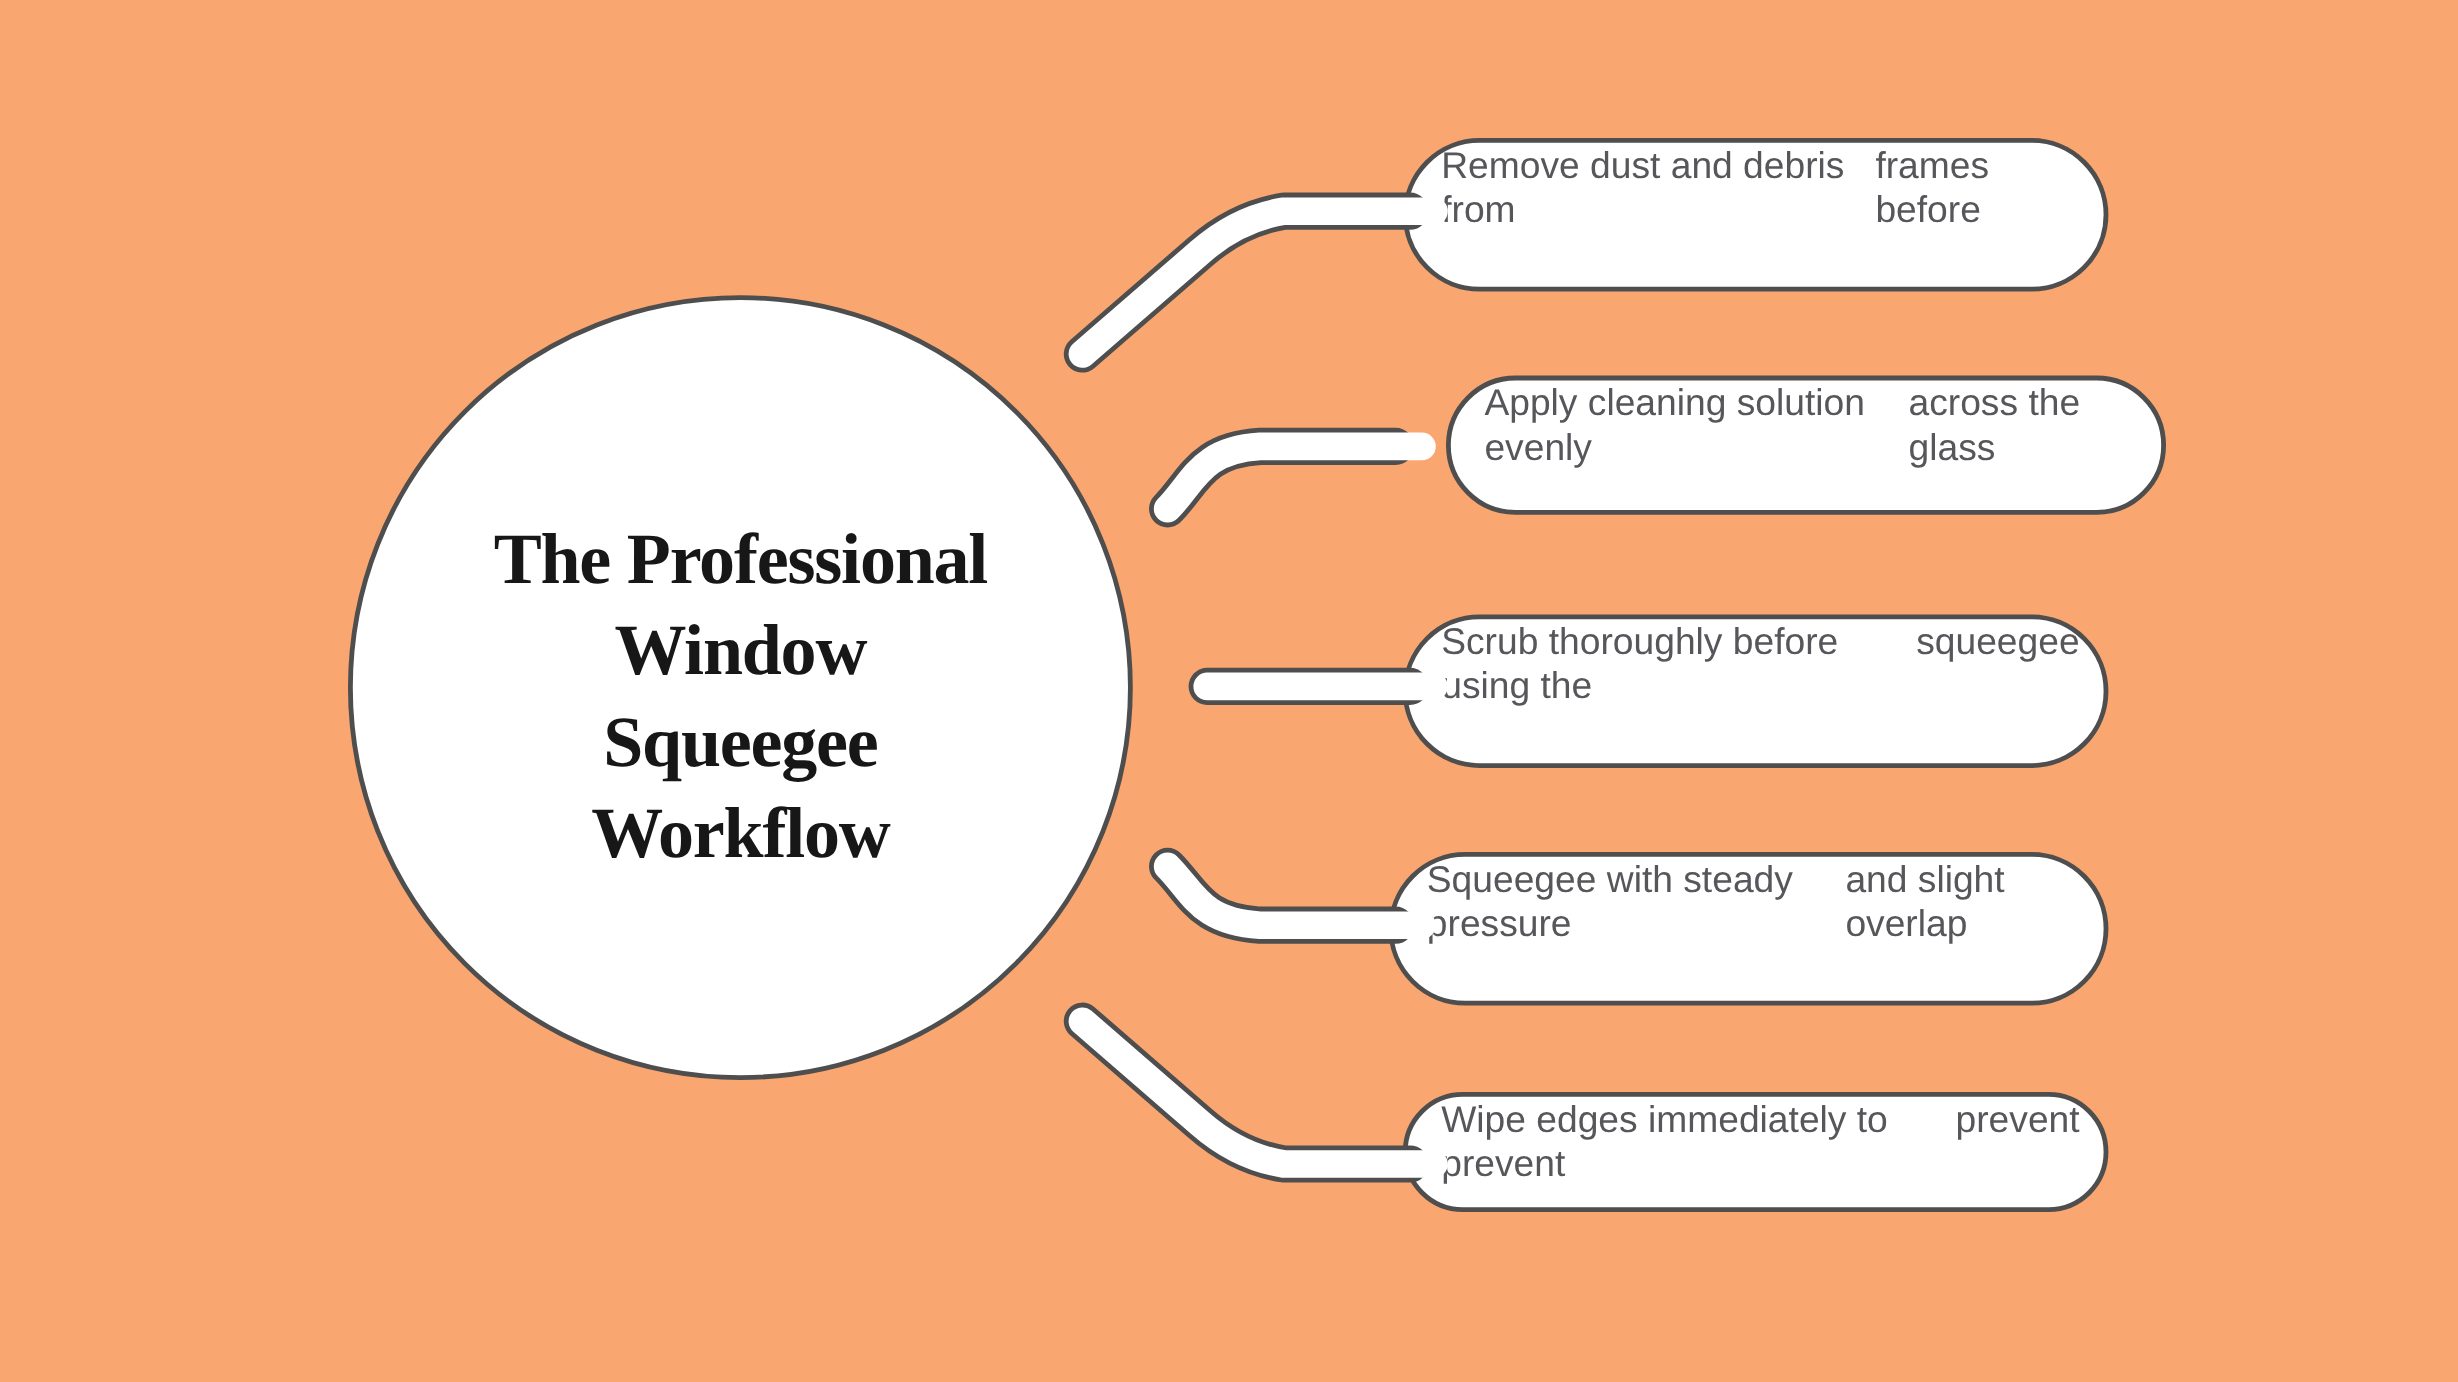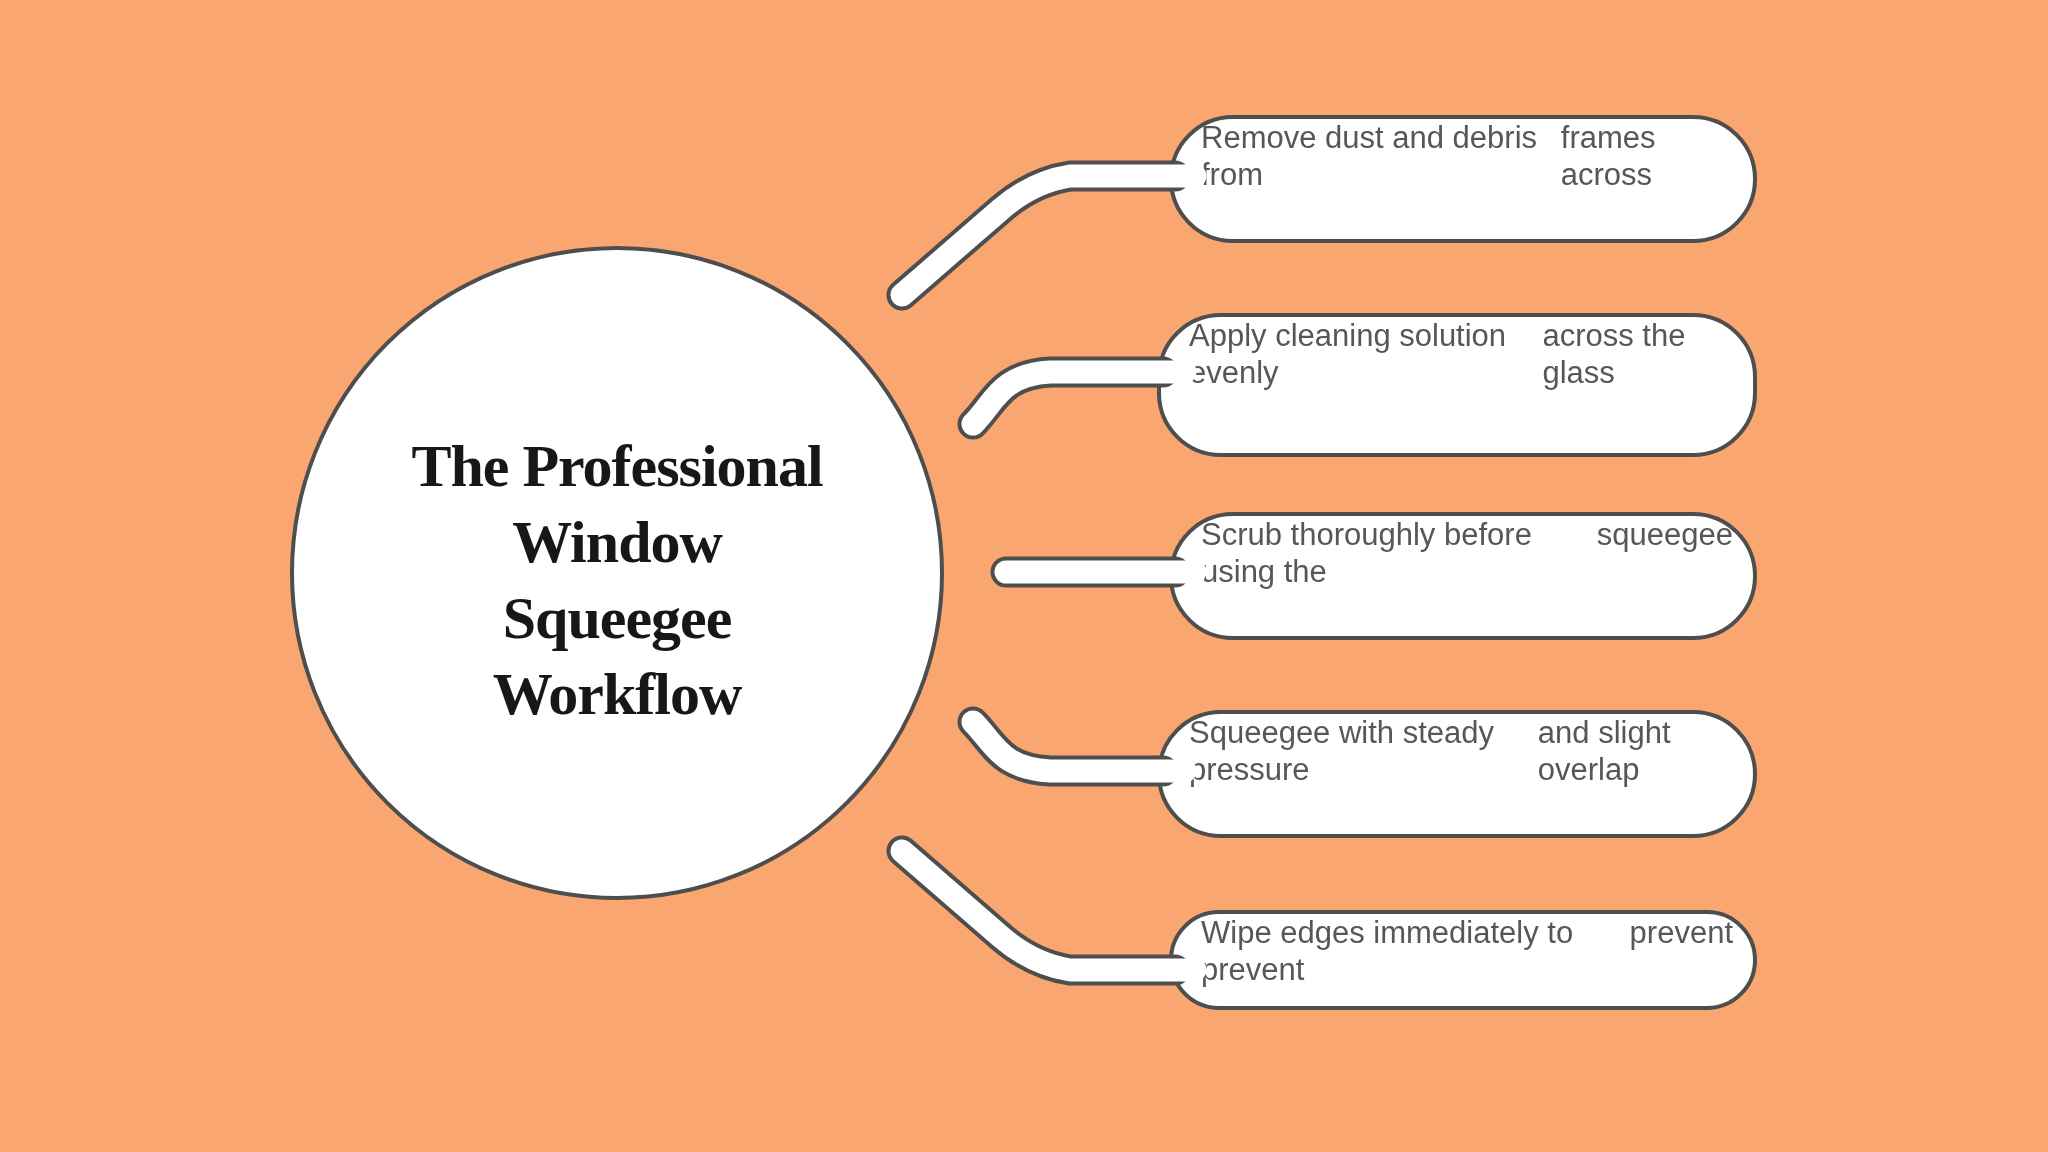--- a/index.html
+++ b/index.html
@@ -39,21 +39,21 @@
     background:var(--box-fill);
     border:4px solid var(--outline);
     border-radius:64px;
     display:flex;flex-direction:row;justify-content:flex-end;
     padding-left:28px;padding-right:20px;
     color:var(--box-text);
     font-size:31px;line-height:37px;
   }
   .step span{display:block}
   .s1{left:1169px;top:115px;width:588px;height:128px}
-  .s2{left:1157px;top:313px;width:600px;height:144px}
+  .s2{left:1205px;top:313px;width:600px;height:116px}
   .s3{left:1169px;top:512px;width:588px;height:128px}
   .s4{left:1157px;top:710px;width:600px;height:128px}
   .s5{left:1169px;top:910px;width:588px;height:100px}
   .connectors{
     position:absolute;left:0;top:0;width:2048px;height:1152px;
     pointer-events:none;
   }
   .conn-o{fill:none;stroke:var(--outline);stroke-width:31;stroke-linecap:round;stroke-linejoin:round}
   .conn-i{fill:none;stroke:var(--box-fill);stroke-width:23;stroke-linecap:round;stroke-linejoin:round}
 </style>
@@ -66,21 +66,21 @@
     <div class="center-title">
       <span>The Professional</span>
       <span>Window</span>
       <span>Squeegee</span>
       <span>Workflow</span>
     </div>
   </div>
 
   <div class="step s1">
     <span>Remove dust and debris from</span>
-    <span>frames across</span>
+    <span>frames before</span>
   </div>
 
   <div class="step s2">
     <span>Apply cleaning solution evenly</span>
     <span>across the glass</span>
   </div>
 
   <div class="step s3">
     <span>Scrub thoroughly before using the</span>
     <span>squeegee</span>

